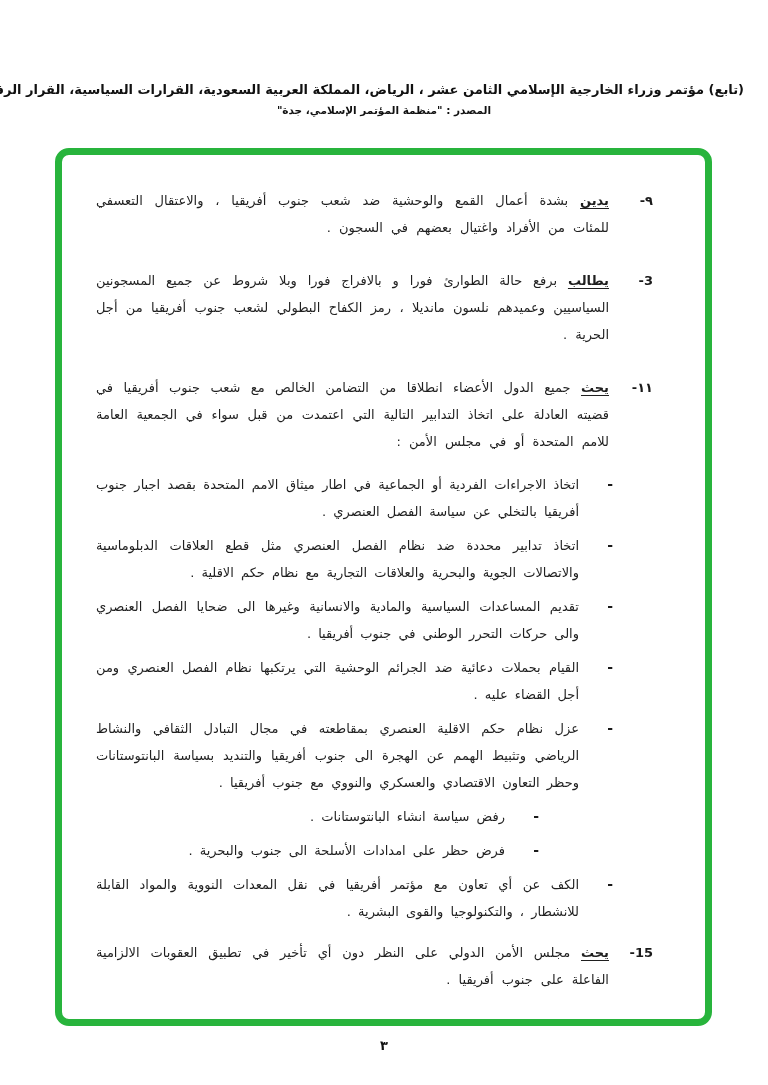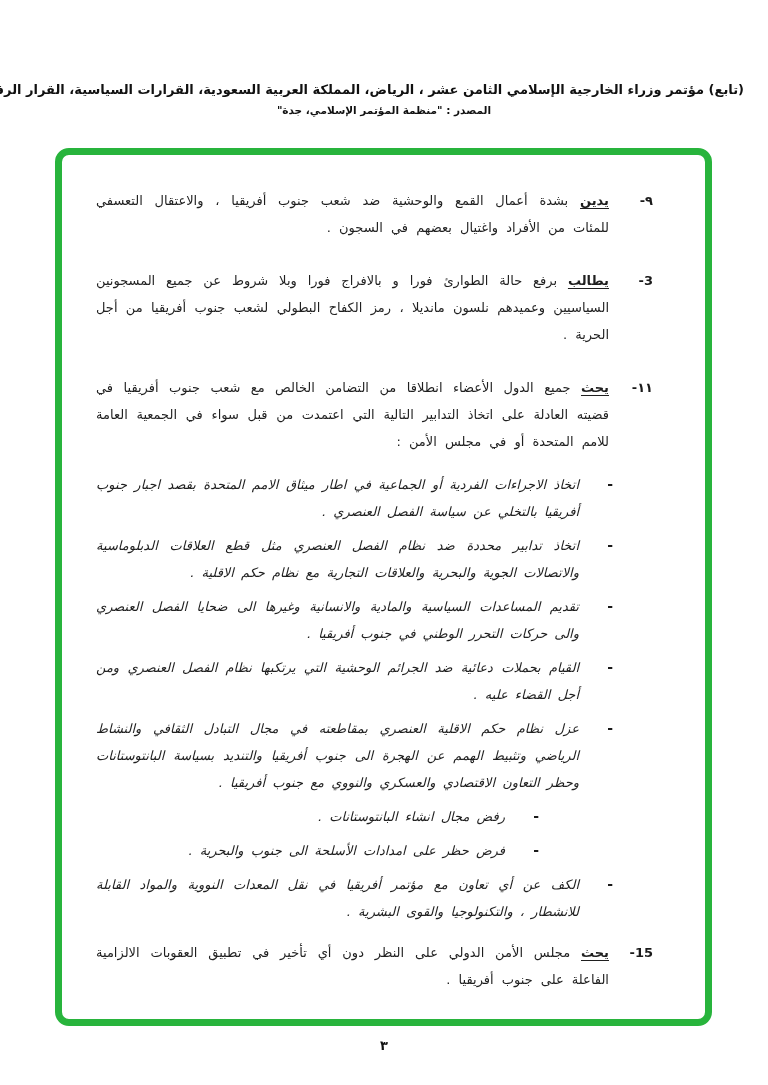--- a/index.html
+++ b/index.html
@@ -77,21 +77,20 @@
     color: #1a1a1a;
   }
   .bullet-text {
     flex: 1;
     font-size: 13px;
     line-height: 27px;
     text-align: justify;
     word-spacing: 3px;
     color: #1f1f1f;
     padding-right: 8px;
-    font-style: italic;
   }
   .bullet-group { margin-bottom: 14px; }
   .item.last { margin-top: 10px; margin-bottom: 0; }
   
   .page-number {
     position: absolute;
     left: 0;
     right: 0;
     top: 1038px;
     text-align: center;
@@ -143,21 +142,21 @@
       <div class="bullet">
         <span class="bullet-dash">-</span>
         <p class="bullet-text">القيام بحملات دعائية ضد الجرائم الوحشية التي يرتكبها نظام الفصل العنصري ومن أجل القضاء عليه .</p>
       </div>
       <div class="bullet">
         <span class="bullet-dash">-</span>
         <p class="bullet-text">عزل نظام حكم الاقلية العنصري بمقاطعته في مجال التبادل الثقافي والنشاط الرياضي وتثبيط الهمم عن الهجرة الى جنوب أفريقيا والتنديد بسياسة البانتوستانات وحظر التعاون الاقتصادي والعسكري والنووي مع جنوب أفريقيا .</p>
       </div>
       <div class="bullet deep">
         <span class="bullet-dash">-</span>
-        <p class="bullet-text">رفض مجال انشاء البانتوستانات .</p>
+        <p class="bullet-text">رفض سياسة انشاء البانتوستانات .</p>
       </div>
       <div class="bullet deep">
         <span class="bullet-dash">-</span>
         <p class="bullet-text">فرض حظر على امدادات الأسلحة الى جنوب والبحرية .</p>
       </div>
       <div class="bullet">
         <span class="bullet-dash">-</span>
         <p class="bullet-text">الكف عن أي تعاون مع مؤتمر أفريقيا في نقل المعدات النووية والمواد القابلة للانشطار ، والتكنولوجيا والقوى البشرية .</p>
       </div>
     </div>

